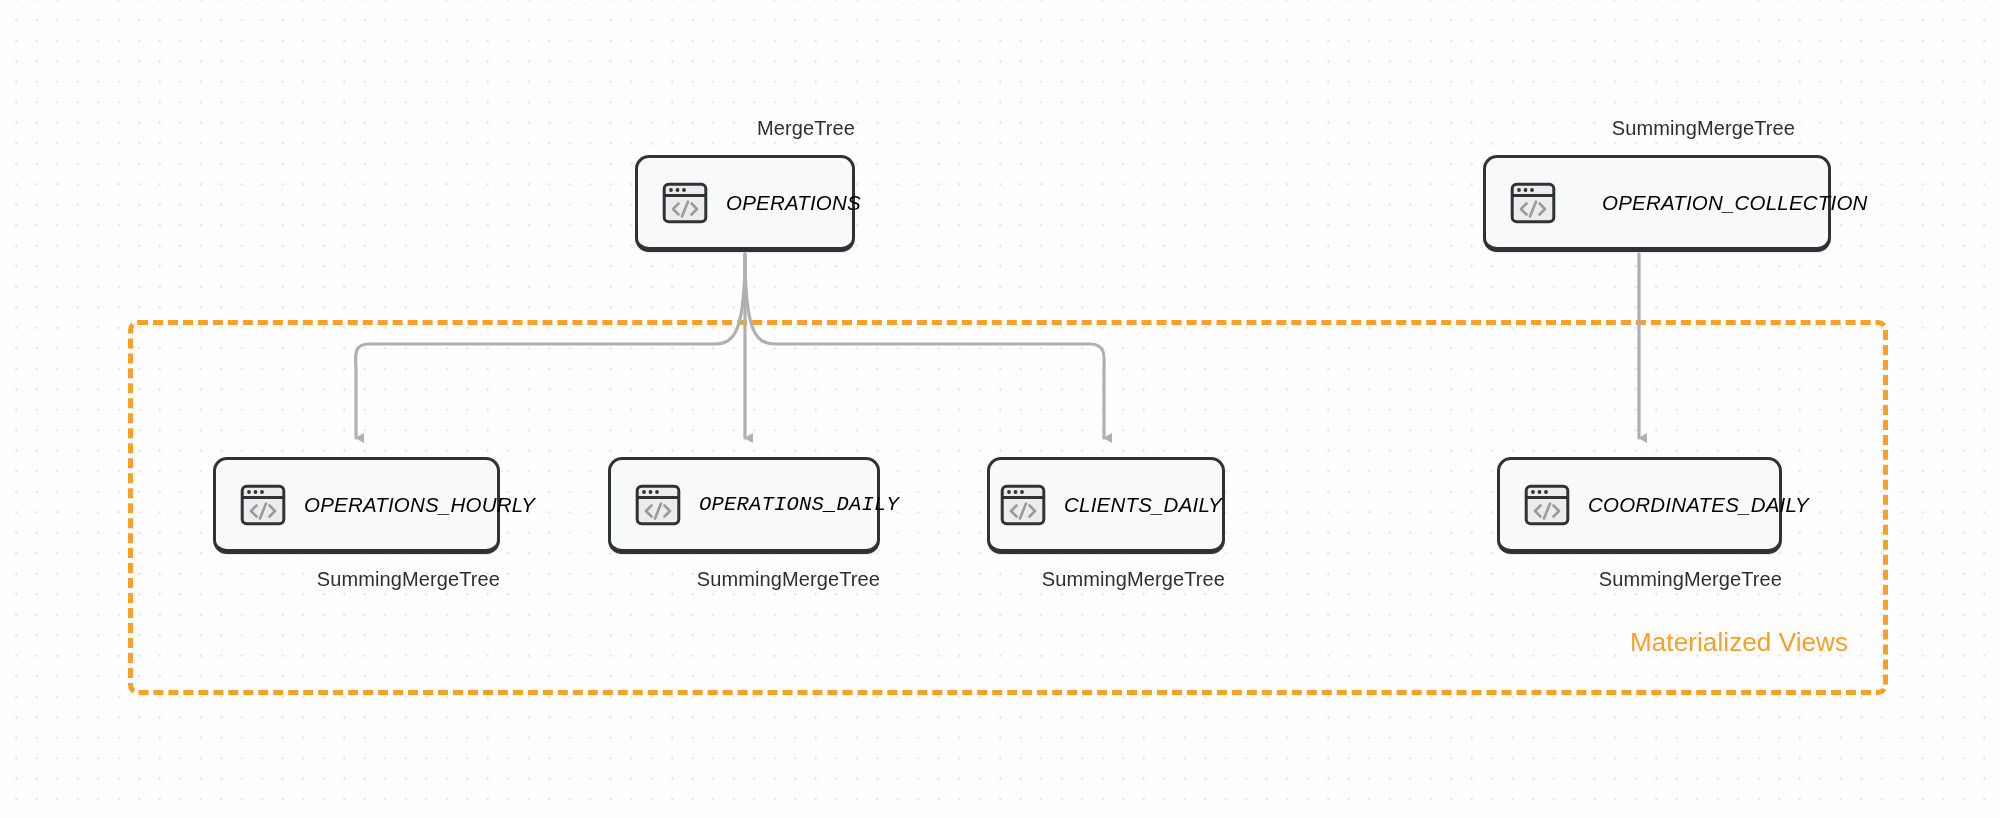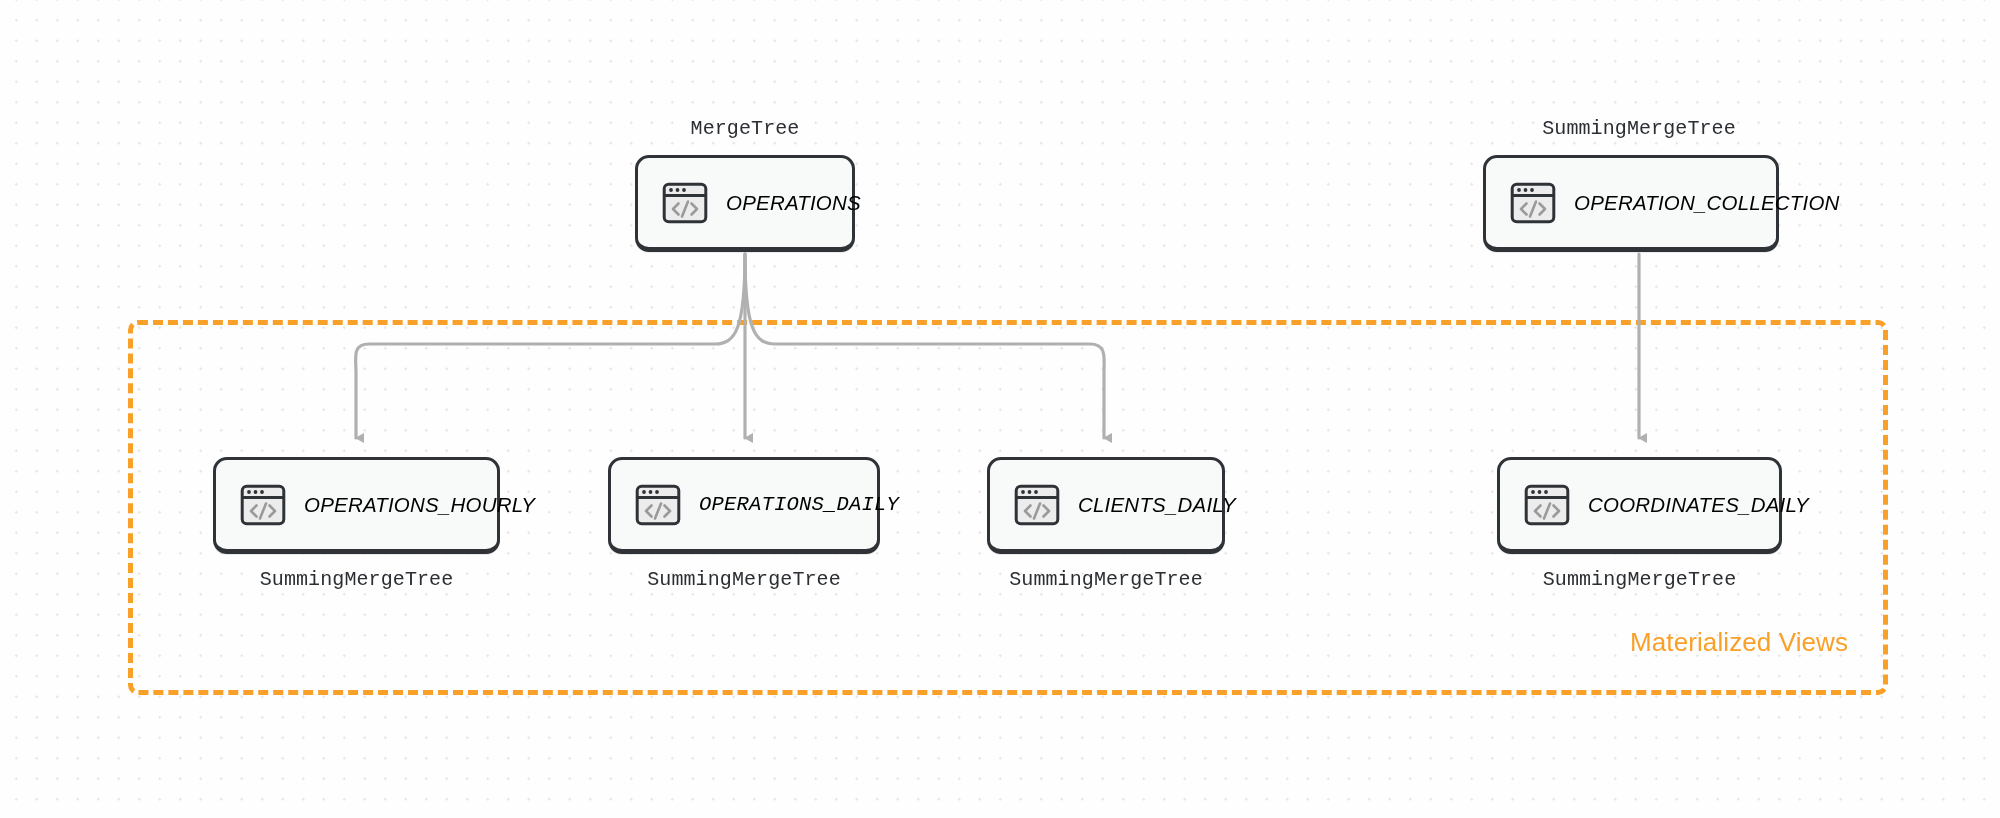--- a/index.html
+++ b/index.html
@@ -64,23 +64,22 @@
     font-style: italic;
     color: #000000;
     white-space: nowrap;
     letter-spacing: 0.2px;
   }
   .engine-label {
     position: absolute;
     font-size: 20px;
     color: #2b2f33;
     white-space: nowrap;
-    text-align: center;
+    text-align: right;
     letter-spacing: 0.1px;
-    font-family: Liberation Mono, monospace;
   }
 </style>
 </head>
 <body>
 
 <div id="canvas">
 
   <div class="mv-group" style="left:128px; top:320px; width:1760px; height:375px;"></div>
   <div class="mv-label" style="left:1630px; top:627px;">Materialized Views</div>
 
@@ -111,21 +110,21 @@
   <circle cx="9" cy="8" r="1.9" fill="#2f3337"></circle>
   <circle cx="15.5" cy="8" r="1.9" fill="#2f3337"></circle>
   <circle cx="22" cy="8" r="1.9" fill="#2f3337"></circle>
   <path d="M16.5 21.5 L11 27 L16.5 32.5" fill="none" stroke="#9a9a9a" stroke-width="2.6" stroke-linecap="round" stroke-linejoin="round"></path>
   <path d="M29.5 21.5 L35 27 L29.5 32.5" fill="none" stroke="#9a9a9a" stroke-width="2.6" stroke-linecap="round" stroke-linejoin="round"></path>
   <path d="M26 19.5 L20 34.5" fill="none" stroke="#9a9a9a" stroke-width="2.6" stroke-linecap="round"></path>
 </svg></span>
         <span class="node-label">OPERATIONS</span>
       </div>
       <div class="engine-label" style="left: 635px; width: 220px; top: 117px;">MergeTree</div>
-      <div class="node" style="left: 1483px; top: 155px; width: 296px; height: 97px;">
+      <div class="node" style="left: 1483px; top: 155px; width: 348px; height: 97px; gap: 28px;">
         <span class="node-icon">
 <svg viewBox="0 0 46 42" width="46" height="42" xmlns="http://www.w3.org/2000/svg">
   <rect x="2.2" y="2.2" width="41.6" height="37.6" rx="4.5" fill="#ececec" stroke="#2f3337" stroke-width="3"></rect>
   <path d="M2.2 13.5 H43.8" stroke="#2f3337" stroke-width="3"></path>
   <circle cx="9" cy="8" r="1.9" fill="#2f3337"></circle>
   <circle cx="15.5" cy="8" r="1.9" fill="#2f3337"></circle>
   <circle cx="22" cy="8" r="1.9" fill="#2f3337"></circle>
   <path d="M16.5 21.5 L11 27 L16.5 32.5" fill="none" stroke="#9a9a9a" stroke-width="2.6" stroke-linecap="round" stroke-linejoin="round"></path>
   <path d="M29.5 21.5 L35 27 L29.5 32.5" fill="none" stroke="#9a9a9a" stroke-width="2.6" stroke-linecap="round" stroke-linejoin="round"></path>
   <path d="M26 19.5 L20 34.5" fill="none" stroke="#9a9a9a" stroke-width="2.6" stroke-linecap="round"></path>
@@ -156,21 +155,21 @@
   <circle cx="9" cy="8" r="1.9" fill="#2f3337"></circle>
   <circle cx="15.5" cy="8" r="1.9" fill="#2f3337"></circle>
   <circle cx="22" cy="8" r="1.9" fill="#2f3337"></circle>
   <path d="M16.5 21.5 L11 27 L16.5 32.5" fill="none" stroke="#9a9a9a" stroke-width="2.6" stroke-linecap="round" stroke-linejoin="round"></path>
   <path d="M29.5 21.5 L35 27 L29.5 32.5" fill="none" stroke="#9a9a9a" stroke-width="2.6" stroke-linecap="round" stroke-linejoin="round"></path>
   <path d="M26 19.5 L20 34.5" fill="none" stroke="#9a9a9a" stroke-width="2.6" stroke-linecap="round"></path>
 </svg></span>
         <span class="node-label">OPERATIONS_DAILY</span>
       </div>
       <div class="engine-label" style="left: 608px; width: 272px; top: 568px;">SummingMergeTree</div>
-      <div class="node" style="left: 987px; top: 457px; width: 238px; height: 97px;">
+      <div class="node" style="left: 987px; top: 457px; width: 238px; height: 97px; justify-content: flex-end;">
         <span class="node-icon">
 <svg viewBox="0 0 46 42" width="46" height="42" xmlns="http://www.w3.org/2000/svg">
   <rect x="2.2" y="2.2" width="41.6" height="37.6" rx="4.5" fill="#ececec" stroke="#2f3337" stroke-width="3"></rect>
   <path d="M2.2 13.5 H43.8" stroke="#2f3337" stroke-width="3"></path>
   <circle cx="9" cy="8" r="1.9" fill="#2f3337"></circle>
   <circle cx="15.5" cy="8" r="1.9" fill="#2f3337"></circle>
   <circle cx="22" cy="8" r="1.9" fill="#2f3337"></circle>
   <path d="M16.5 21.5 L11 27 L16.5 32.5" fill="none" stroke="#9a9a9a" stroke-width="2.6" stroke-linecap="round" stroke-linejoin="round"></path>
   <path d="M29.5 21.5 L35 27 L29.5 32.5" fill="none" stroke="#9a9a9a" stroke-width="2.6" stroke-linecap="round" stroke-linejoin="round"></path>
   <path d="M26 19.5 L20 34.5" fill="none" stroke="#9a9a9a" stroke-width="2.6" stroke-linecap="round"></path>

